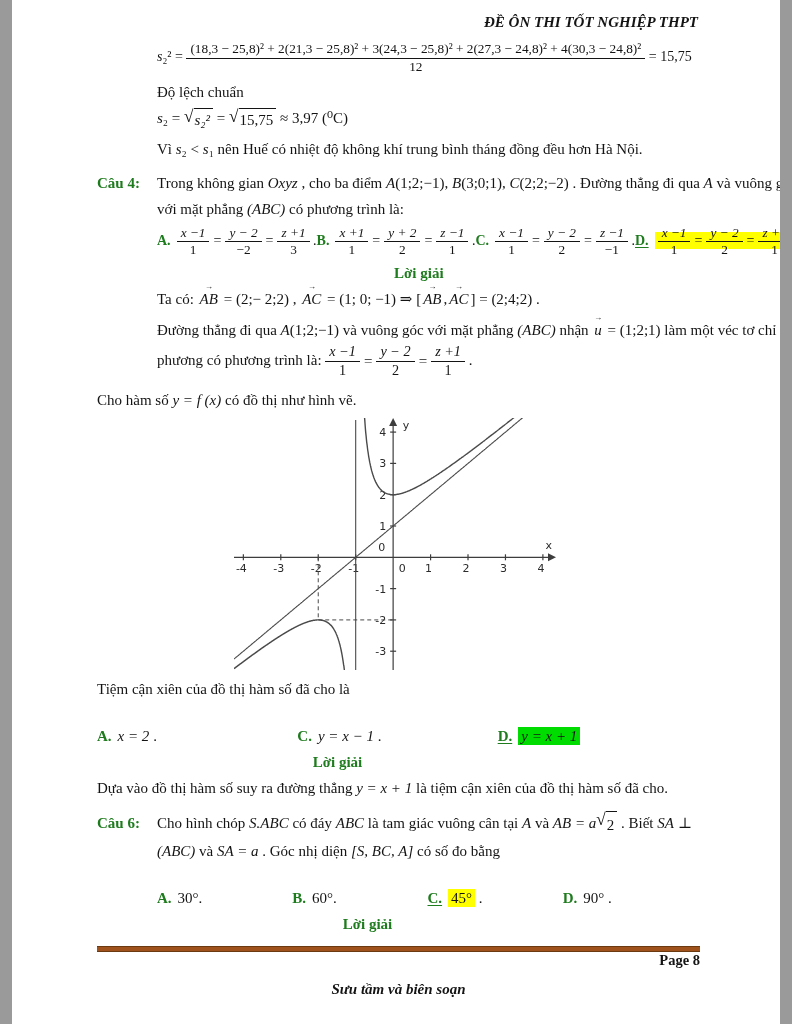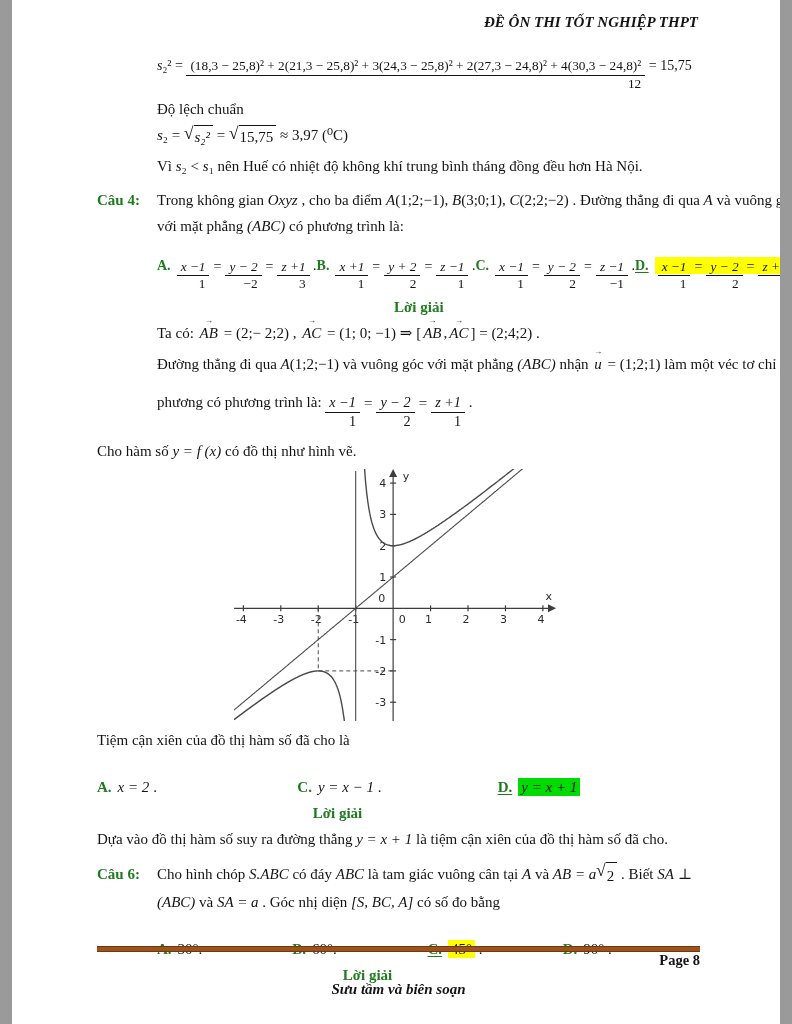--- a/index.html
+++ b/index.html
@@ -18,23 +18,23 @@
   .content{position:absolute;top:14px;left:85px;right:82px;}
   .doc-header{text-align:right;font-weight:bold;font-style:italic;font-size:15px;margin-bottom:10px;}
   .indent{margin-left:60px;}
   .math{font-style:italic;}
   p{margin:0;line-height:1.75;}
   .tight{line-height:1.5;}
 
   
   .fchain{display:inline-flex;align-items:center;vertical-align:middle;white-space:nowrap;}
   .feq{margin:0 4px;}
-  .frac{display:inline-flex;flex-direction:column;align-items:stretch;text-align:center;line-height:1.25;font-size:0.95em;margin-top:17px;}
+  .frac{display:inline-flex;flex-direction:column;align-items:stretch;text-align:center;line-height:1.25;font-size:0.95em;}
   .frac .num{border-bottom:1px solid currentColor;padding:0 4px;font-style:italic;}
-  .frac .den{padding:0 4px;text-align:right;}
+  .frac .den{padding:0 4px;}
   .frac.plain .num{font-style:normal;}
 
   
   .rad{display:inline-flex;align-items:flex-start;vertical-align:middle;white-space:nowrap;}
   .radsym{font-size:1.15em;line-height:1.05;}
   .radbody{border-top:1px solid currentColor;padding:0 3px 0 1px;font-family:Liberation Serif, serif;}
 
   
   .vec{position:relative;display:inline-block;padding:0 2px;}
   .vec::before{content:"→";position:absolute;top:-0.72em;left:50%;transform:translateX(-50%);font-size:0.55em;font-style:normal;}

